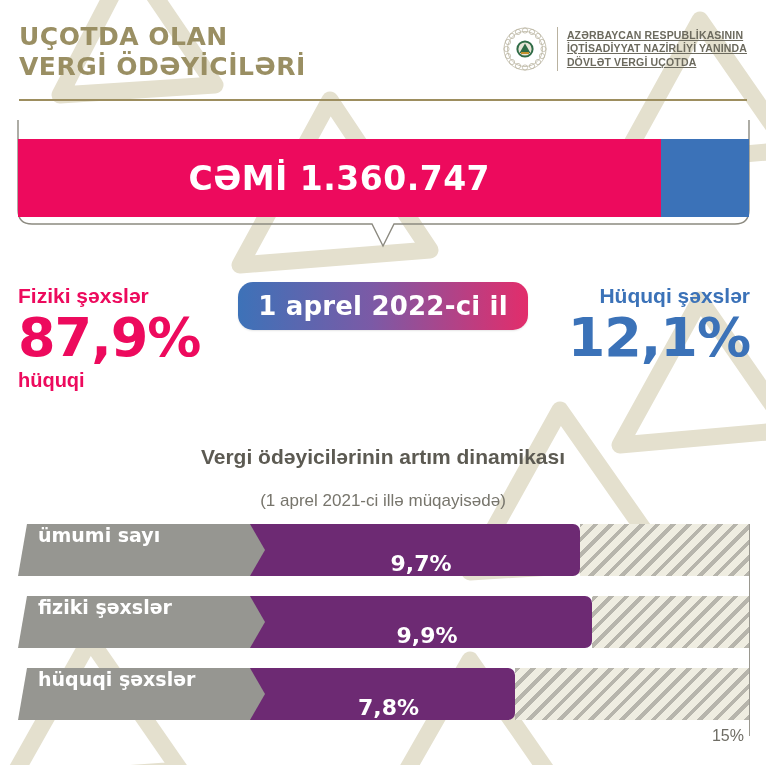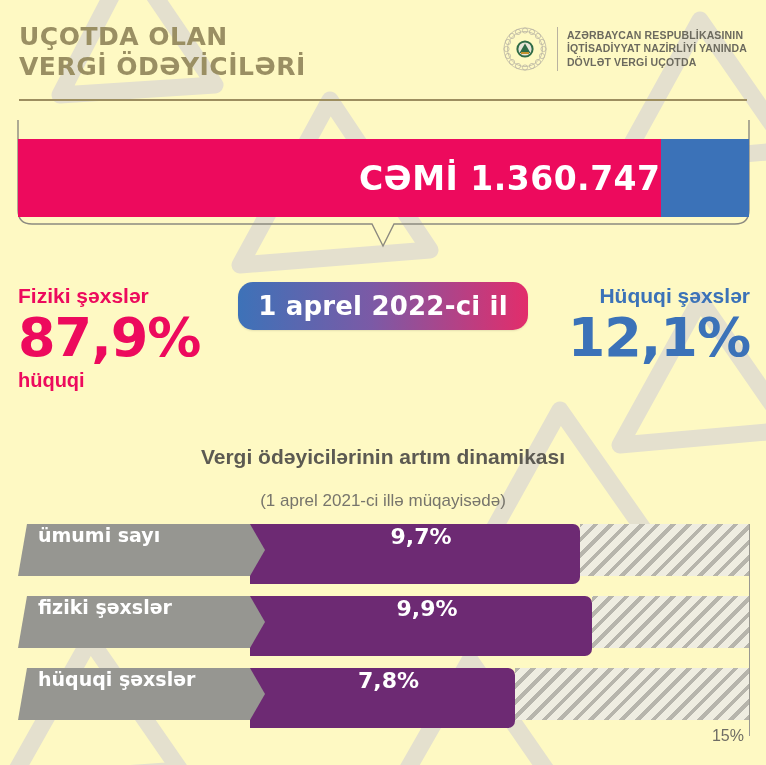--- a/index.html
+++ b/index.html
@@ -5,21 +5,21 @@
   * { margin:0; padding:0; box-sizing:border-box; }
   html,body{
     width:766px; height:765px;
     background:#EFEDE1;
     font-family:"Liberation Sans", sans-serif;
     overflow:hidden;
   }
   #page{
     position:relative;
     width:766px; height:765px;
-    background:#fef9c3;
+    background:#ffffff;
     overflow:hidden;
   }
 
   
   #watermark{
     position:absolute; inset:0;
     pointer-events:none;
     z-index:0;
   }
 
@@ -57,32 +57,33 @@
     display:flex; flex-direction:column; justify-content:center;
   }
   .logo-line{
     font-family:"Liberation Sans", sans-serif;
     font-size:10.5px;
     font-weight:bold;
     letter-spacing:0.15px;
     color:#6C6A5E;
     line-height:13.5px;
     white-space:nowrap;
+    text-decoration:underline;
   }
 
   
   #total-bar{
     position:absolute; left:18px; top:139px; width:731px; height:78px;
     display:flex;
     z-index:3;
   }
   #total-bar-pink{
     background:#ED0A5D;
     height:100%;
-    display:flex; align-items:center; justify-content:flex-end;
+    display:flex; align-items:center; justify-content:center;
   }
   #total-bar-blue{
     background:#3B72B8;
     height:100%;
   }
   #total-bar-label{
     font-family:"DejaVu Sans", sans-serif;
     font-weight:bold;
     font-size:33px;
     letter-spacing:0.5px;
@@ -185,25 +186,25 @@
     clip-path:polygon(9px 0, 100% 0, 100% 100%, 0 100%);
   }
   .bar-label-text{
     font-family:"DejaVu Sans", sans-serif;
     font-weight:bold;
     font-size:19px;
     color:#FFFFFF;
     white-space:nowrap;
   }
   .bar-fill{
-    position:absolute; top:0; height:60px;
+    position:absolute; top:0; height:52px;
     background:#6D2A73;
     border-top-right-radius:7px;
     border-bottom-right-radius:7px;
-    display:flex; align-items:flex-start; justify-content:center;
+    display:flex; align-items:flex-end; justify-content:center;
   }
   .bar-notch{
     position:absolute; left:0; top:0; width:15px; height:52px;
     background:#969691;
     clip-path:polygon(0 0, 100% 50%, 0 100%);
   }
   .bar-value{
     font-family:"DejaVu Sans", sans-serif;
     font-weight:bold;
     font-size:22px;

